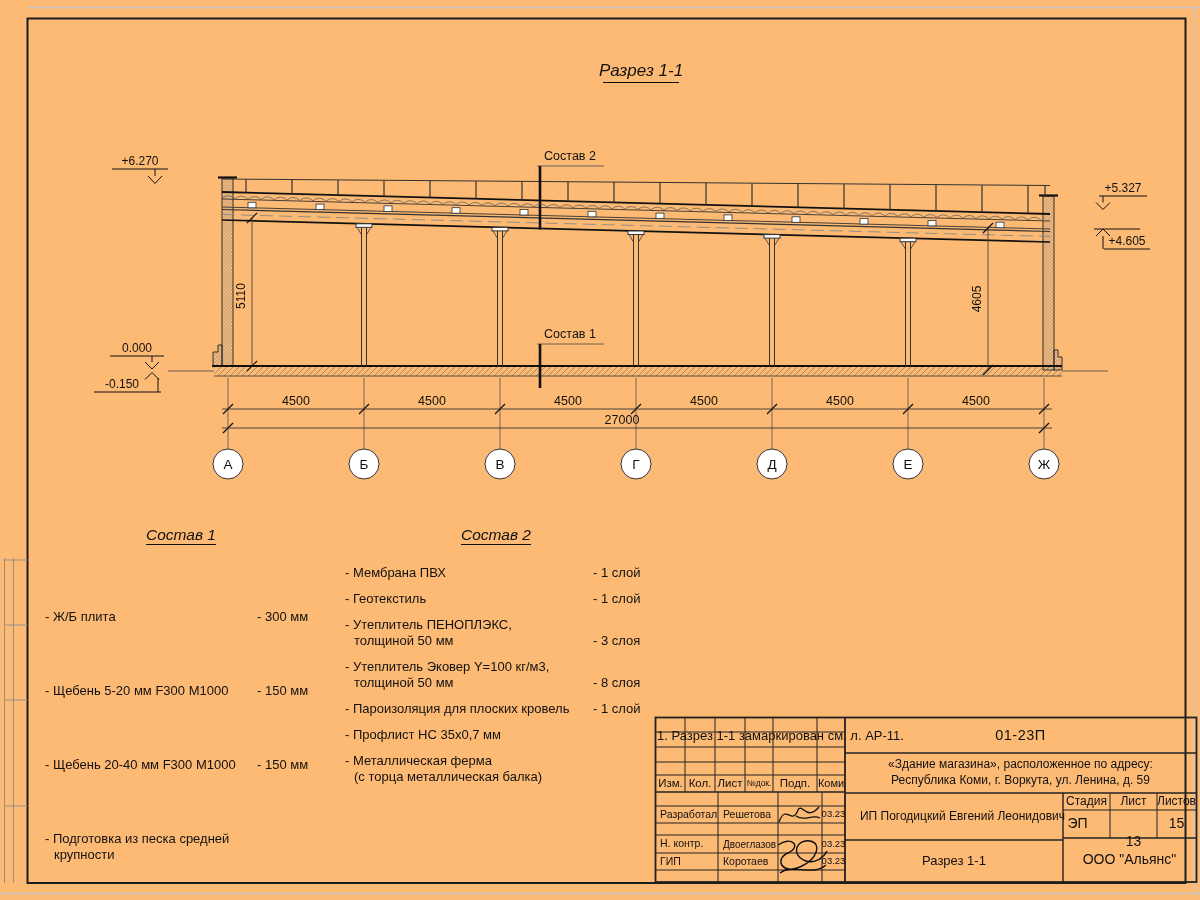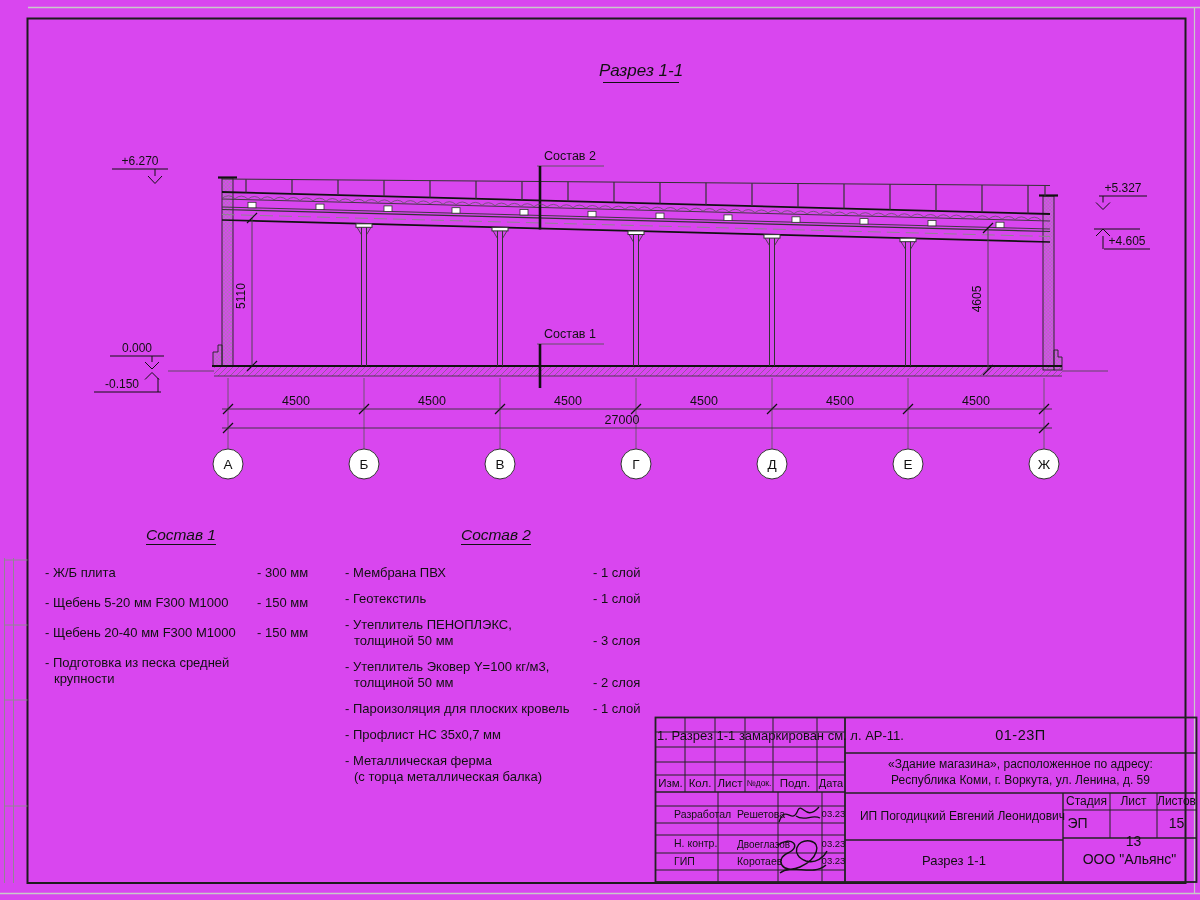--- a/index.html
+++ b/index.html
@@ -1,32 +1,32 @@
 <!DOCTYPE html>
 <html><head>
 <meta charset="utf-8">
 <style>
   html,body{margin:0;padding:0;background:#e9e9e9;}
-  .sheet{position:relative;width:1200px;height:900px;background:#d946ef;overflow:hidden;
+  .sheet{position:relative;width:1200px;height:900px;background:#fdba74;overflow:hidden;
          font-family:"Liberation Sans",sans-serif;color:#111;}
   .sheet svg.base{position:absolute;left:0;top:0;}
   svg text{font-family:"Liberation Sans",sans-serif;fill:#111;}
   .it{font-style:italic;}
   .cell{position:absolute;display:flex;align-items:center;justify-content:center;
         text-align:center;overflow:hidden;line-height:1.1;}
-  .cell.lft{justify-content:flex-start;text-align:left;padding-left:17px;}
+  .cell.lft{justify-content:flex-start;text-align:left;padding-left:3px;}
   .sostav{position:absolute;font-size:13px;line-height:16px;}
   .sostav .stitle{text-align:center;font-style:italic;font-size:15.5px;}
   .sostav .stitle span{text-decoration:underline;text-underline-offset:4px;}
   .slist{margin-top:22px;}
   .srow{display:flex;align-items:flex-end;}
   .s1 .srow{margin-bottom:14px;}
   .s2 .srow{margin-bottom:10px;justify-content:space-between;}
   .srow .nm{flex:0 0 auto;}
-  .s1 .nm{width:212px;}
+  .s1 .nm{width:212px;margin-top:44px;}
   .s2 .nm{width:248px;}
   .nm .l2{display:block;padding-left:9px;}
   .srow .val{flex:0 0 auto;white-space:nowrap;}
   .s1 .val{width:60px;}
   .s2 .val{width:54px;}
   .note{position:absolute;left:657px;top:697px;width:280px;font-size:13px;margin-top:31px;}
   .sig{position:absolute;}
 </style>
 </head>
 <body>
@@ -314,21 +314,21 @@
     <div class="srow">
       <div class="nm"><span class="l1">- Геотекстиль</span><span class="l2"></span></div>
       <div class="val">- 1 слой</div>
         </div>
     <div class="srow">
       <div class="nm"><span class="l1">- Утеплитель ПЕНОПЛЭКС,</span><span class="l2">толщиной 50 мм</span></div>
       <div class="val">- 3 слоя</div>
         </div>
     <div class="srow">
       <div class="nm"><span class="l1">- Утеплитель Эковер Y=100 кг/м3,</span><span class="l2">толщиной 50 мм</span></div>
-      <div class="val">- 2 слоя</div>
+      <div class="val">- 8 слоя</div>
         </div>
     <div class="srow">
       <div class="nm"><span class="l1">- Пароизоляция для плоских кровель</span><span class="l2"></span></div>
       <div class="val">- 1 слой</div>
         </div>
     <div class="srow">
       <div class="nm"><span class="l1">- Профлист НС 35х0,7 мм</span><span class="l2"></span></div>
       <div class="val"></div>
         </div>
     <div class="srow">
@@ -339,21 +339,21 @@
 </div>
 
 <div class="note">1. Разрез 1-1 замаркирован см. л. АР-11.</div>
 
 <div>
   <div class="cell" style="left:656px;top:775px;width:29px;height:17px;font-size:11.5px;">Изм.</div>
   <div class="cell" style="left:685px;top:775px;width:30px;height:17px;font-size:11.5px;">Кол.</div>
   <div class="cell" style="left:715px;top:775px;width:30px;height:17px;font-size:11.5px;">Лист</div>
   <div class="cell" style="left:745px;top:775px;width:28px;height:17px;font-size:8.5px;">№док.</div>
   <div class="cell" style="left:773px;top:775px;width:44px;height:17px;font-size:11.5px;">Подп.</div>
-  <div class="cell" style="left:817px;top:775px;width:28px;height:17px;font-size:11px;">Дата</div>
+  <div class="cell" style="left:817px;top:775px;width:28px;height:17px;font-size:11px;">Коми</div>
 
   <div class="cell lft" style="left:657px;top:806px;width:60px;height:17px;font-size:10.5px;">Разработал</div>
   <div class="cell lft" style="left:720px;top:806px;width:57px;height:17px;font-size:10.5px;">Решетова</div>
   <div class="cell" style="left:822px;top:806px;width:23px;height:17px;font-size:9.5px;">03.23</div>
 
   <div class="cell lft" style="left:657px;top:835px;width:60px;height:18px;font-size:10.5px;">Н. контр.</div>
   <div class="cell lft" style="left:720px;top:835px;width:57px;height:18px;font-size:10px;">Двоеглазов</div>
   <div class="cell" style="left:822px;top:835px;width:23px;height:18px;font-size:9.5px;">03.23</div>
 
   <div class="cell lft" style="left:657px;top:853px;width:60px;height:17px;font-size:10.5px;">ГИП</div>

